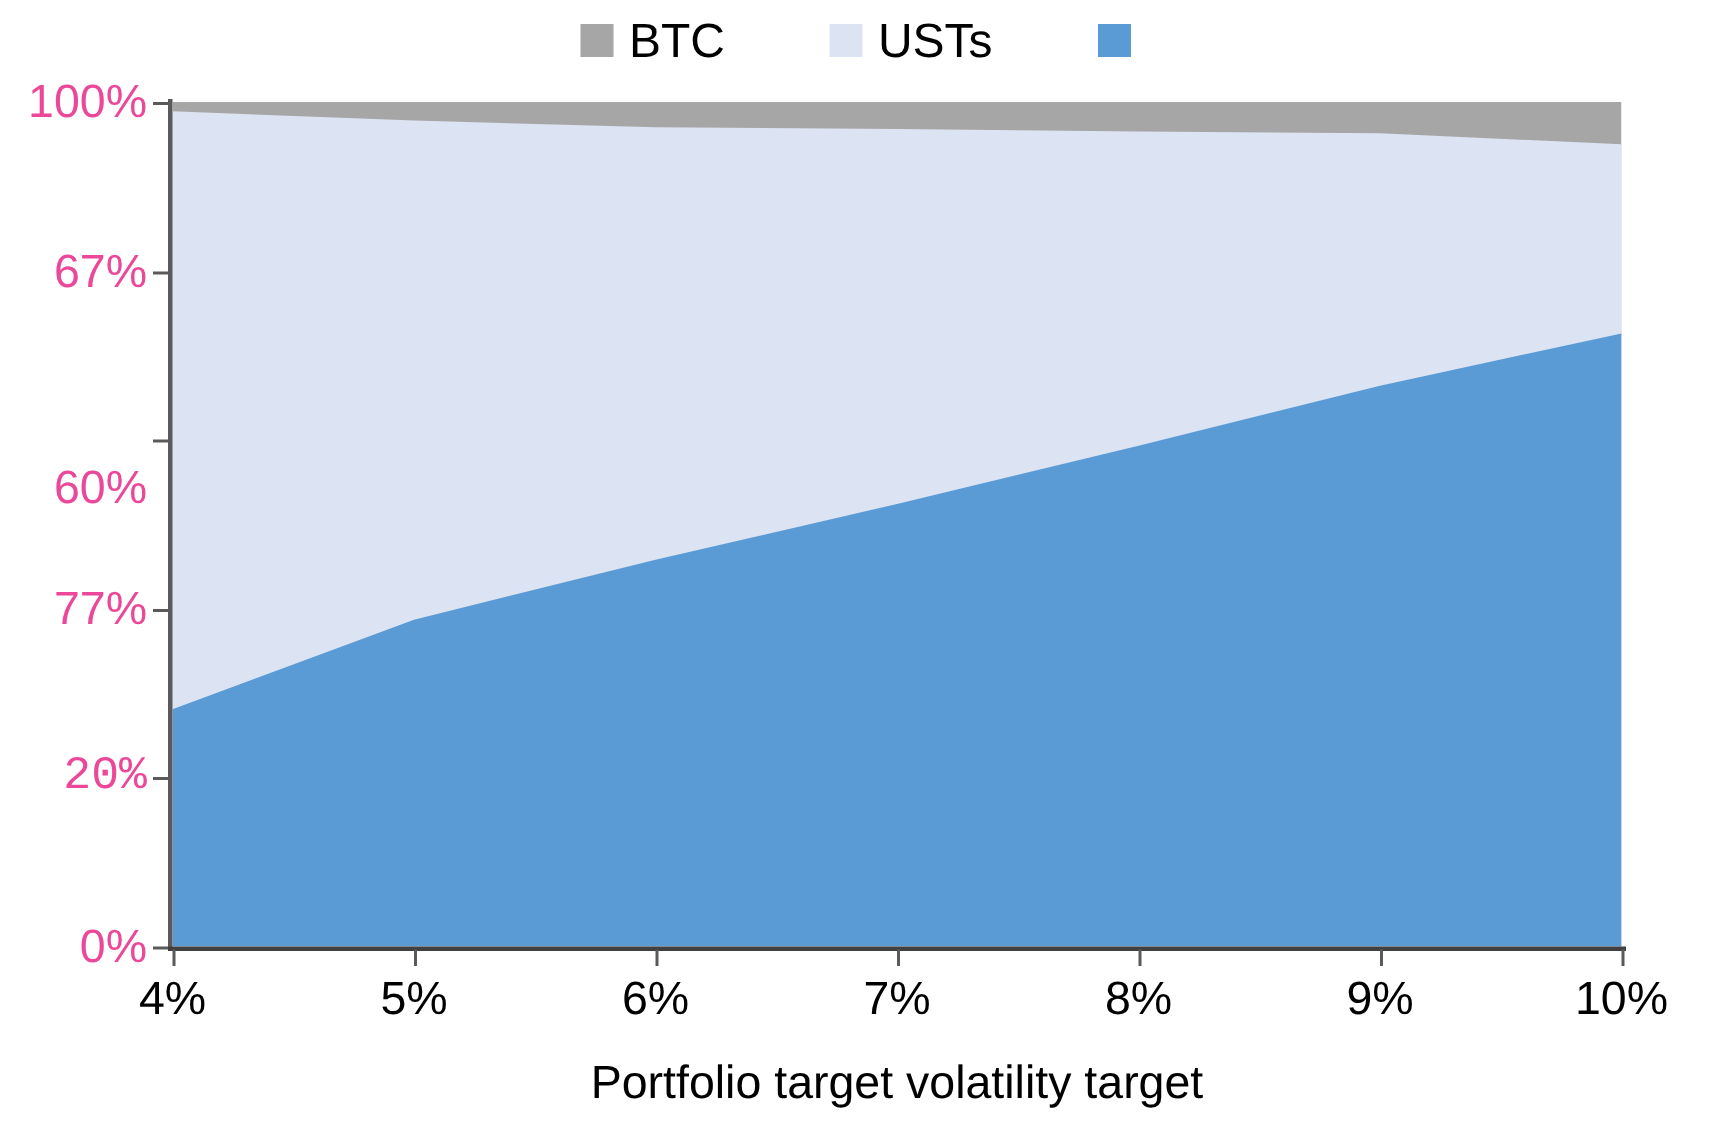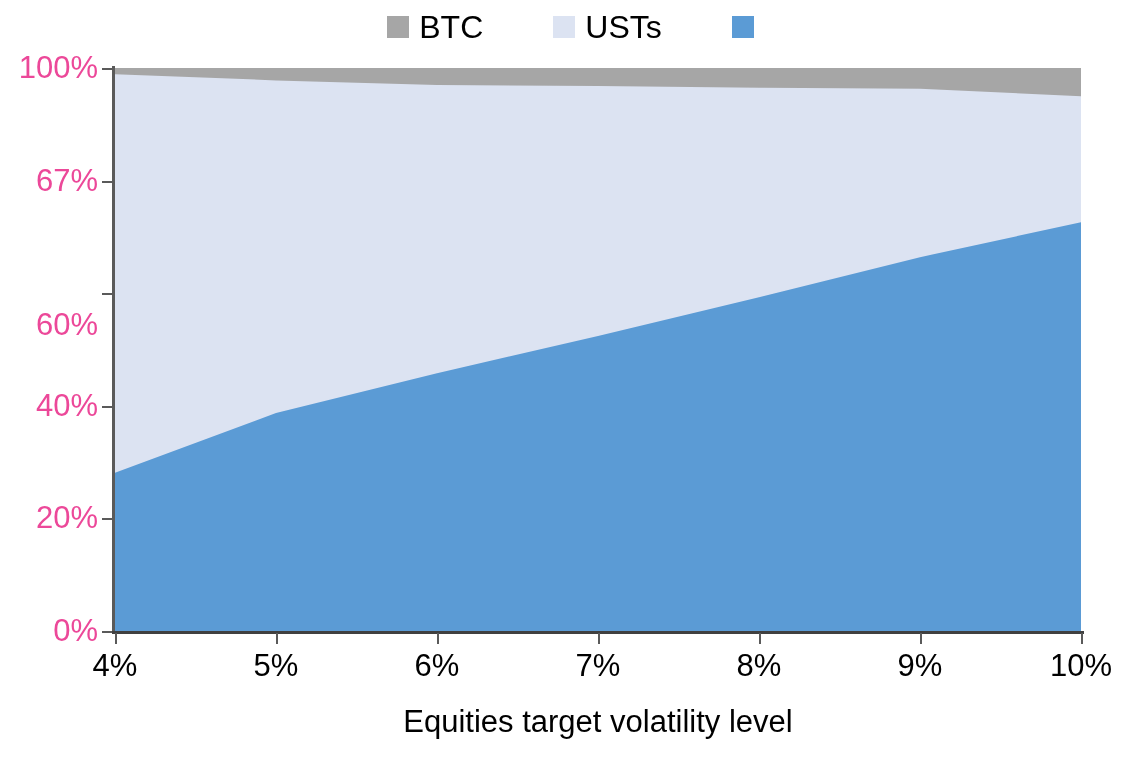--- a/index.html
+++ b/index.html
@@ -162,22 +162,22 @@
         <polygon id="area-usts" points="0.00,6.19 161.00,12.39 322.00,16.89 483.00,18.02 644.00,19.71 805.00,20.83 966.00,28.15 966.00,563.00 0.00,563.00" fill="#DCE3F2"></polygon>
         <polygon id="area-equities" points="0.00,404.80 161.00,345.12 322.00,305.15 483.00,267.99 644.00,229.14 805.00,189.17 966.00,154.26 966.00,563.00 0.00,563.00" fill="#5B9BD5"></polygon>
       </svg>
   </div>
 
   <div id="y-axis-line"></div>
   <div id="x-axis-line"></div>
 
   <div id="y-labels">
       <div class="y-tick-label" style="top: 615px;">0%</div>
-      <div class="y-tick-label" style="top: 502.4px;">20%</div>
-      <div class="y-tick-label" style="top: 389.8px;">40%</div>
+      <div class="y-tick-label" style="top: 502.4px; font-family: Liberation Mono, monospace;">20%</div>
+      <div class="y-tick-label" style="top: 389.8px;">77%</div>
       <div class="y-tick-label" style="top: 277.2px; margin-top: 32px;">60%</div>
       <div class="y-tick-label" style="top: 164.6px;">67%</div>
       <div class="y-tick-label" style="top: 52px;">100%</div>
     </div>
   <div id="y-ticks">
       <div class="y-tick-mark" style="top: 631px;"></div>
       <div class="y-tick-mark" style="top: 518.4px;"></div>
       <div class="y-tick-mark" style="top: 405.8px;"></div>
       <div class="y-tick-mark" style="top: 293.2px;"></div>
       <div class="y-tick-mark" style="top: 180.6px;"></div>
@@ -196,15 +196,15 @@
   <div id="x-labels">
       <div class="x-tick-label" style="left: 45px;">4%</div>
       <div class="x-tick-label" style="left: 206px;">5%</div>
       <div class="x-tick-label" style="left: 367px;">6%</div>
       <div class="x-tick-label" style="left: 528px;">7%</div>
       <div class="x-tick-label" style="left: 689px;">8%</div>
       <div class="x-tick-label" style="left: 850px;">9%</div>
       <div class="x-tick-label" style="left: 1011px;">10%</div>
     </div>
 
-  <div id="x-axis-title">Equities target volatility level</div>
+  <div id="x-axis-title">Portfolio target volatility target</div>
 
 </div>
 
 </body></html>

